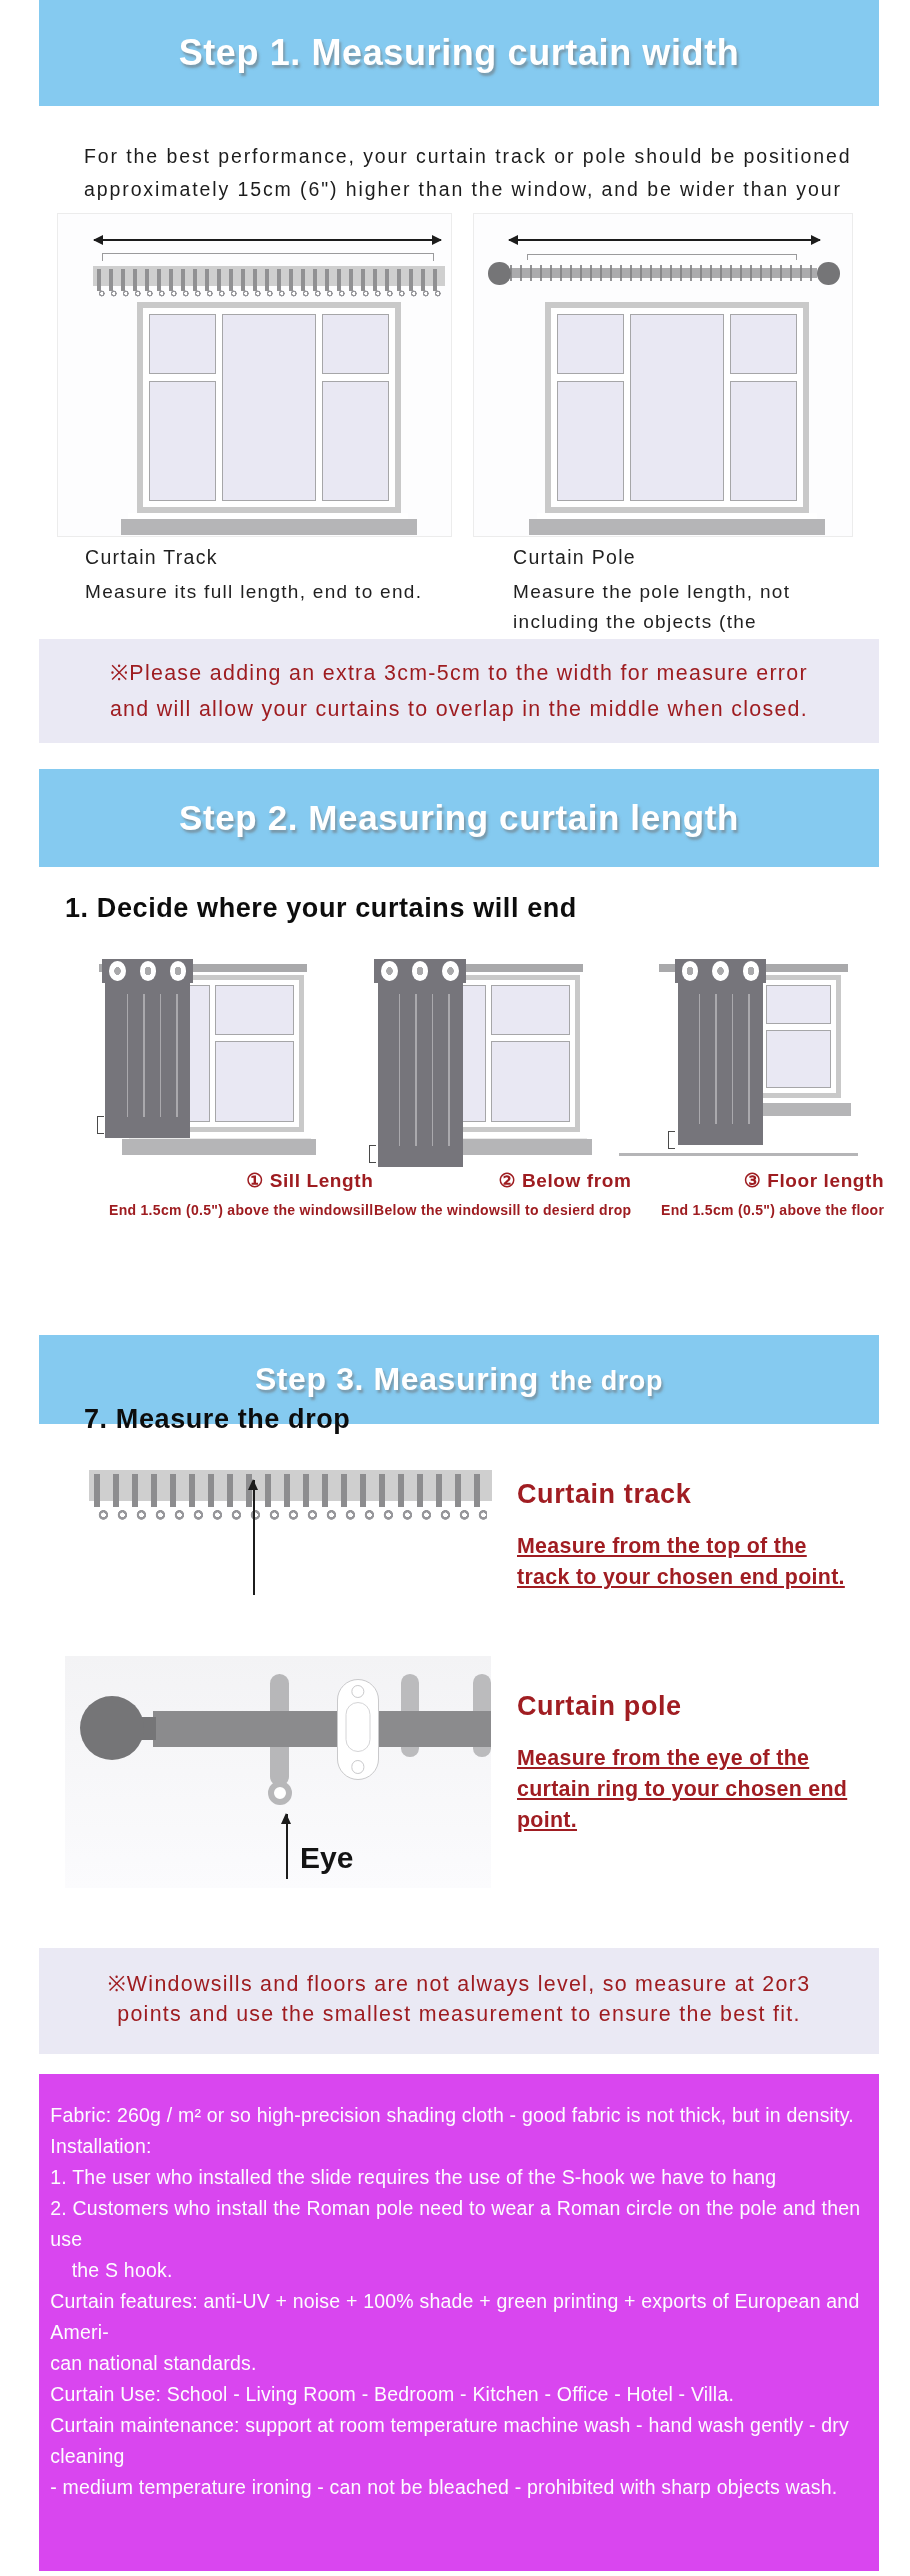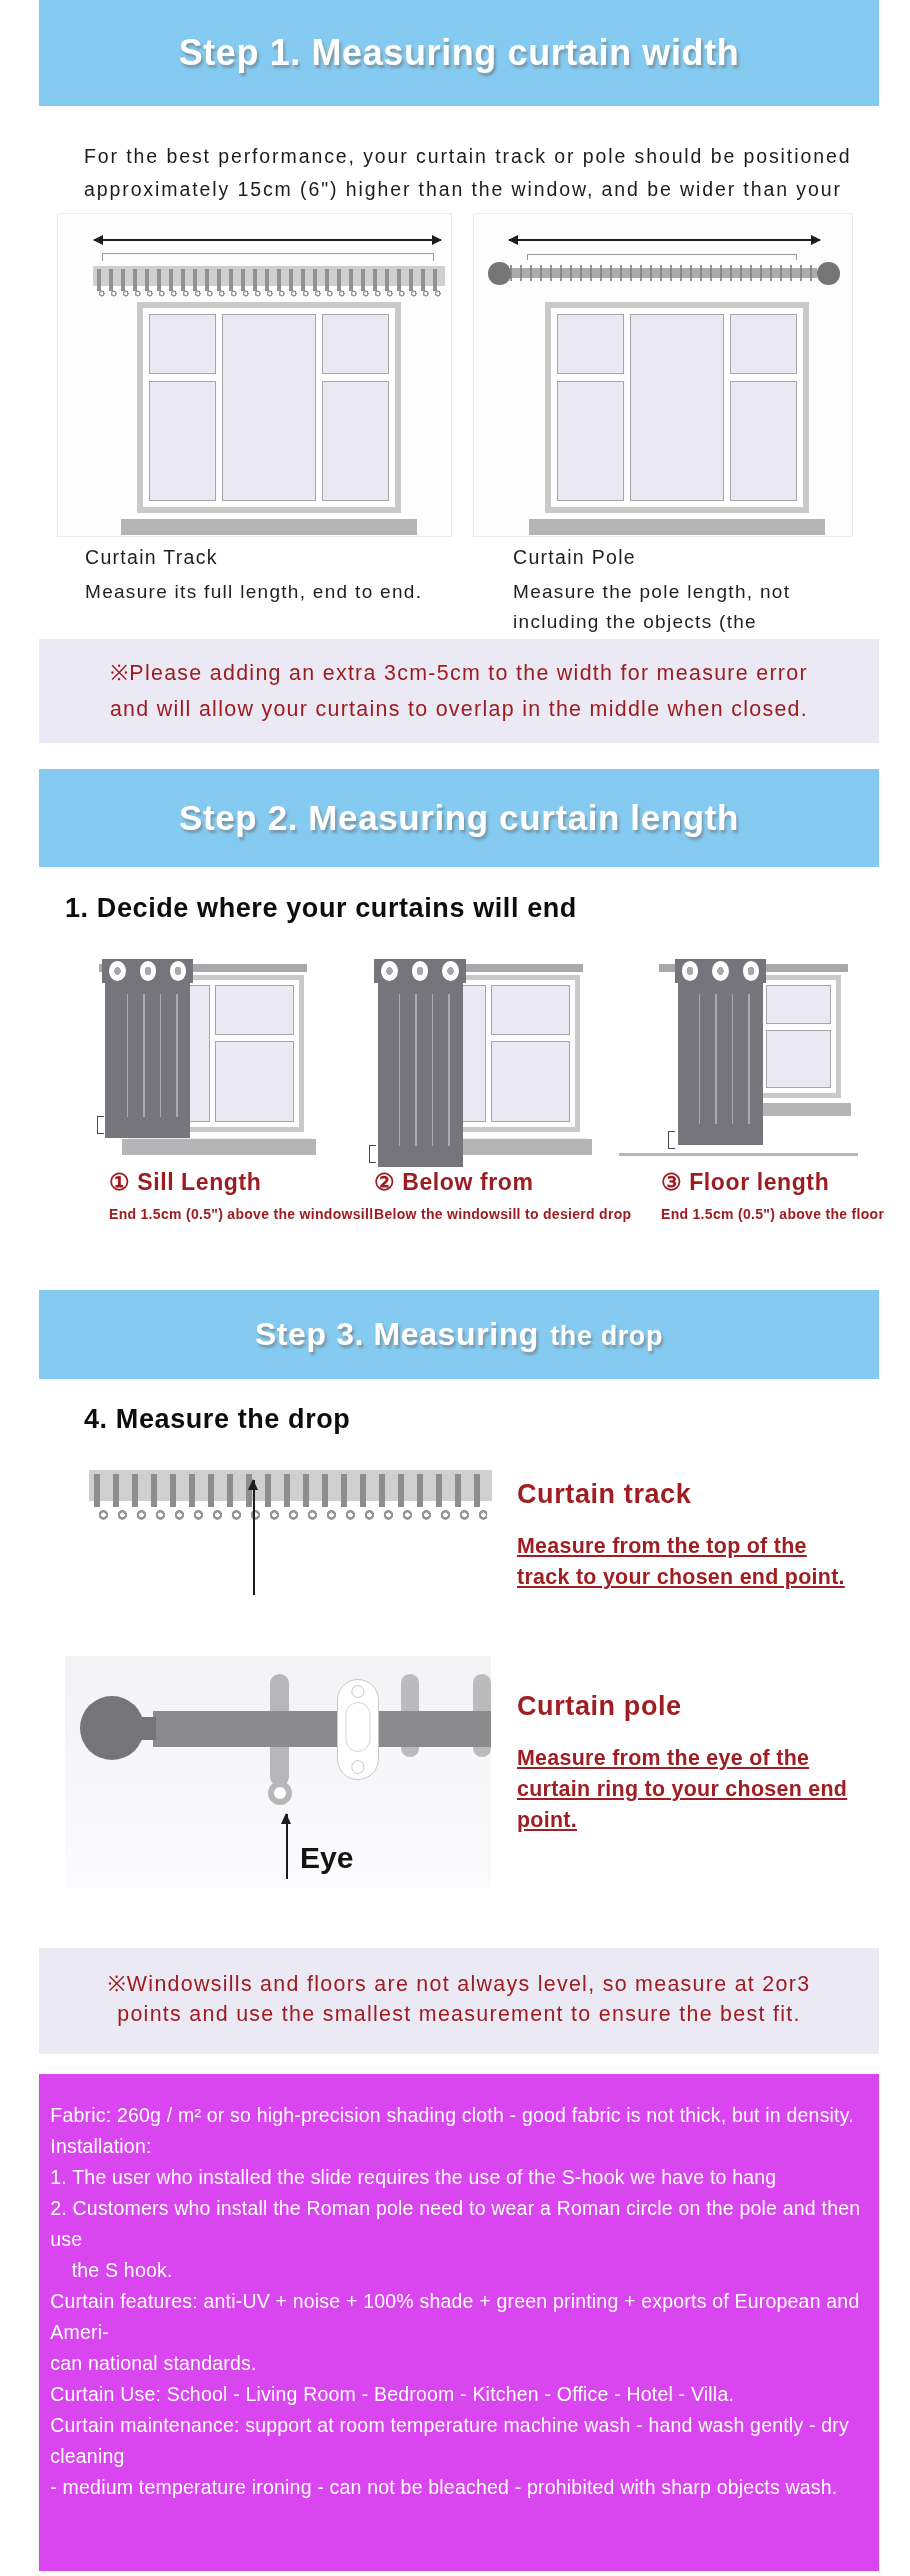--- a/index.html
+++ b/index.html
@@ -14,21 +14,21 @@
     display:flex; align-items:center; justify-content:center;
   }
   .band .bigtitle {
     color:#fff; font-weight:bold; letter-spacing:0.6px;
     text-shadow:1.9px 2.5px 2.5px rgba(110,110,110,.55);
   }
   .band1 { top:0; height:106px; }
   .band1 .bigtitle { font-size:36px; }
   .band2 { top:769px; height:98px; }
   .band2 .bigtitle { font-size:35px; }
-  .band3 { top:1290px; height:89px; }
+  .band3 { top:1335px; height:89px; }
   .band3 .bigtitle { font-size:32px; }
   .band3 .bigtitle .sub { font-size:27px; margin-left:11.3px; }
 
   
   .intro {
     position:absolute; left:84px; top:140px; width:780px;
     font-size:19.5px; line-height:33px; letter-spacing:1.9px; color:#1c1c1c;
   }
 
   
@@ -122,21 +122,21 @@
     content:""; position:absolute; left:6.3px; right:6.3px; top:35px; bottom:21.4px;
     background:repeating-linear-gradient(90deg, transparent 0 15px, rgba(255,255,255,.38) 15px 16.4px);
   }
   .curtain .cbody { position:absolute; inset:0; }
   .endmark {
     position:absolute; width:7px; height:17.6px;
     border-left:1.9px solid #4a4a4a; border-top:1.9px solid #4a4a4a; border-bottom:1.9px solid #4a4a4a;
   }
   .floorline { position:absolute; background:#b5b5b7; height:3.1px; }
   .cap2 { position:absolute; color:#9E1C20; }
-  .cap2 .cap2-title { font-size:23px; font-weight:bold; letter-spacing:0.6px; }
+  .cap2 .cap2-title { font-size:19px; font-weight:bold; letter-spacing:0.6px;text-align:right; }
   .cap2 .cap2-desc  { font-size:14px; font-weight:bold; margin-top:10px; letter-spacing:0.3px; }
   .cap2.a { left:109px; top:224px; } .cap2.b { left:374px; top:224px; } .cap2.c { left:661px; top:224px; }
 
   
   .trackfig { position:absolute; left:89px; top:1470px; width:403px; height:151px; }
   .track3 { position:absolute; left:0; top:0; width:403px; height:31px; background:#cfcfcf; }
   .track3::before {
     content:""; position:absolute; left:5px; right:5px; top:3.8px; bottom:-6.3px;
     background:repeating-linear-gradient(90deg,#8d8d8f 0 6.3px, transparent 6.3px 19px);
   }
@@ -365,21 +365,21 @@
       <div class="cap2-desc">End 1.5cm (0.5") above the floor</div>
     </div>
   </div>
 
   <div class="band band3">
     <div class="bigtitle">
       <span>Step 3. Measuring</span><span class="sub">the drop</span>
     </div>
   </div>
 
-  <div class="subhead s3">4. Measure the drop</div>
+  <div class="subhead s3">7. Measure the drop</div>
 
   <div class="trackfig">
     <div class="track3"></div>
     <div class="rings3"></div>
     <div class="uparrow" style="left:164px; top:10px; height:115px;"></div>
   </div>
   <div class="redblock tr-text">
     <div class="red-title">Curtain track</div>
     <div class="red-lines">
       <div class="red-line">Measure from the top of the</div>

